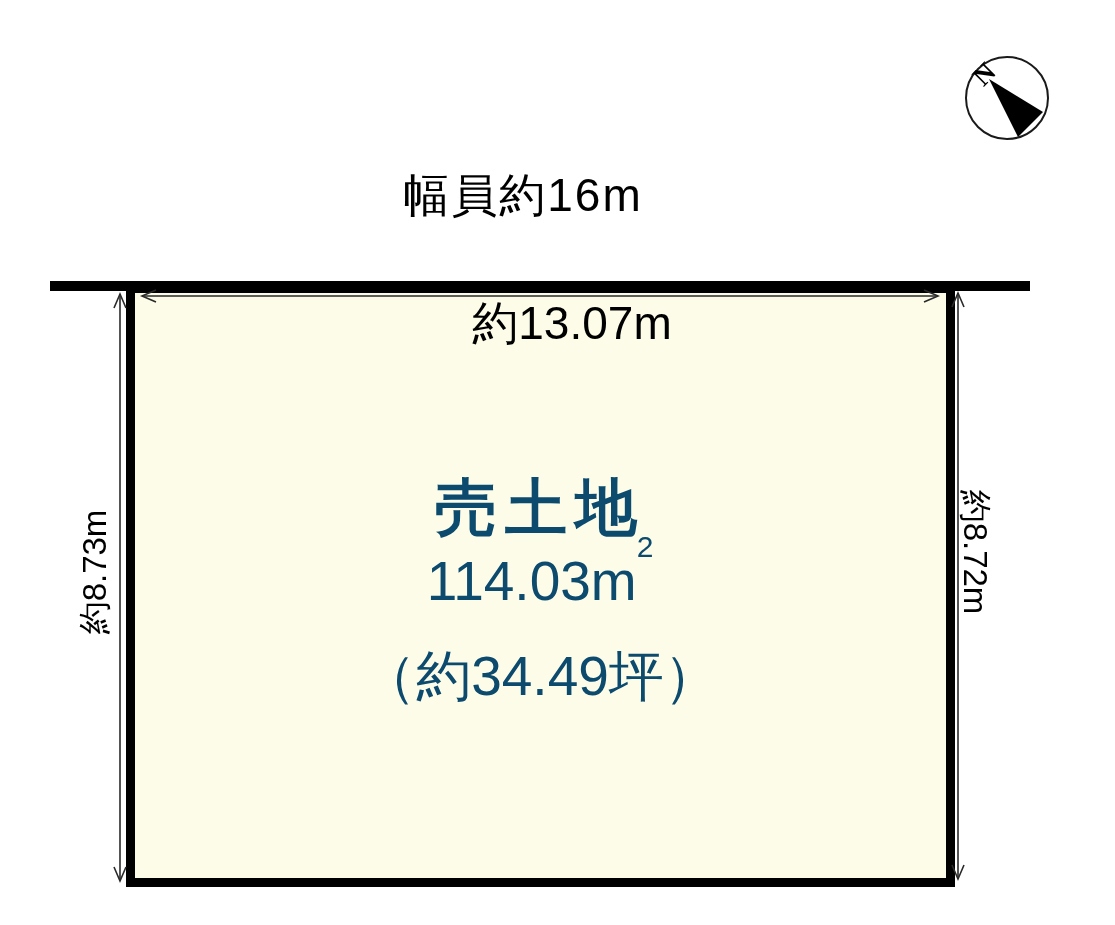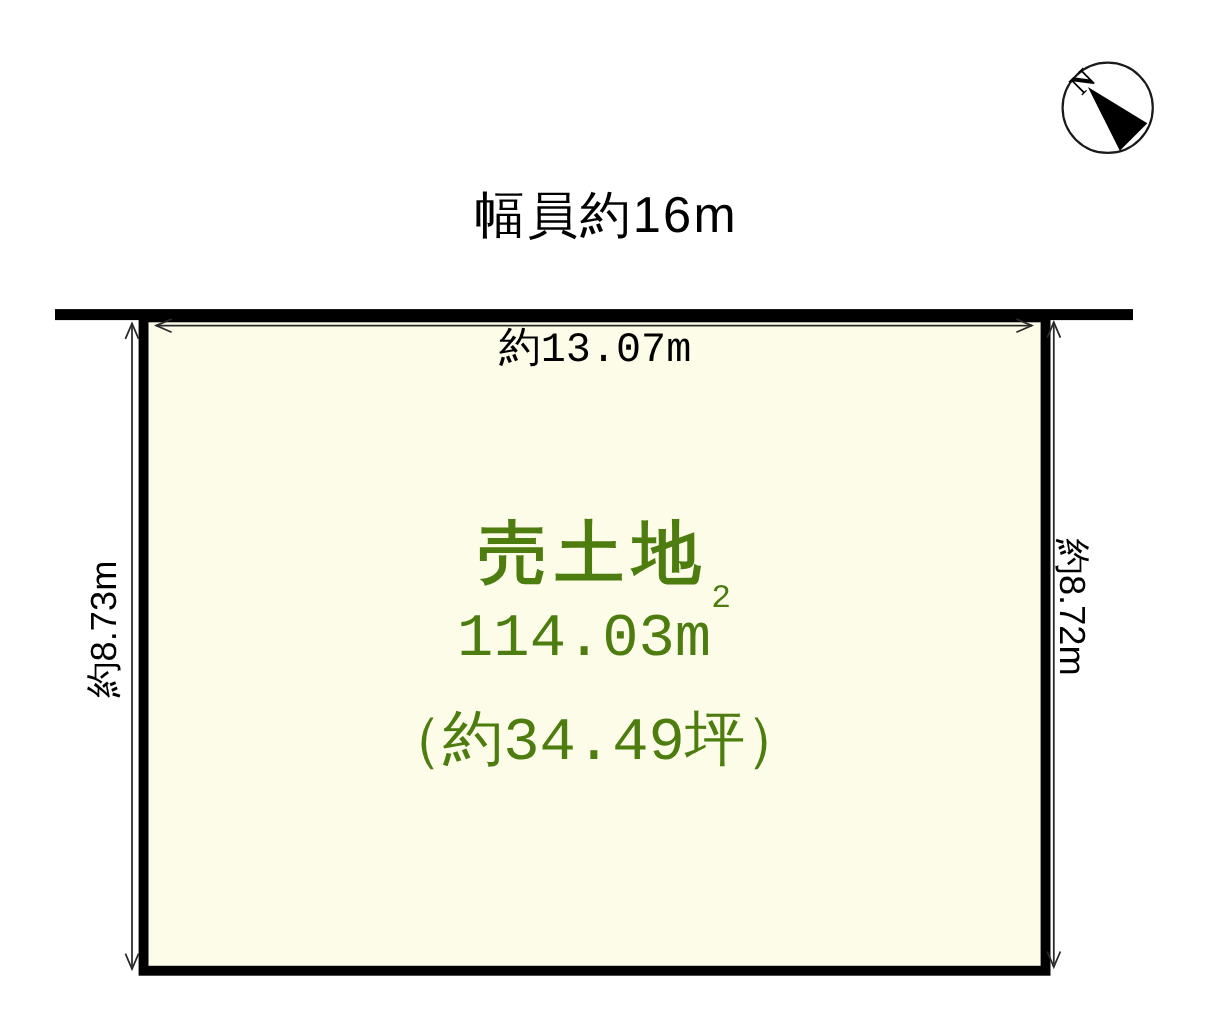--- a/index.html
+++ b/index.html
@@ -22,45 +22,42 @@
     position: absolute;
     color: #000000;
     white-space: nowrap;
     line-height: 1;
   }
   .road-width-label {
     left: 523px; top: 172px;
     transform: translateX(-50%);
     font-size: 46px;
     letter-spacing: 2px;
-    margin-left: 28px;
   }
   .top-dim-label {
-    left: 541px; top: 300px;
+    left: 572px; top: 300px;
     transform: translateX(-50%);
-    font-size: 38px;
-    font-family: Liberation Mono, monospace;
+    font-size: 46px;
   }
   .left-dim-label {
     left: 94px; top: 572px;
     transform: translate(-50%, -50%) rotate(-90deg);
     font-size: 33px;
   }
   .right-dim-label {
     left: 975px; top: 552px;
     transform: translate(-50%, -50%) rotate(90deg);
     font-size: 33px;
   }
   .parcel-text {
     position: absolute;
     left: 540px; top: 470px;
     transform: translateX(-50%);
     text-align: center;
-    color: #4d7c0f;
-    font-family: Liberation Mono, monospace;
+    color: #0c4a6e;
   }
   .parcel-title {
     font-size: 62px;
     font-weight: bold;
     letter-spacing: 8px;
     line-height: 76px;
     white-space: nowrap;
   }
   .parcel-area {
     font-size: 55px;

